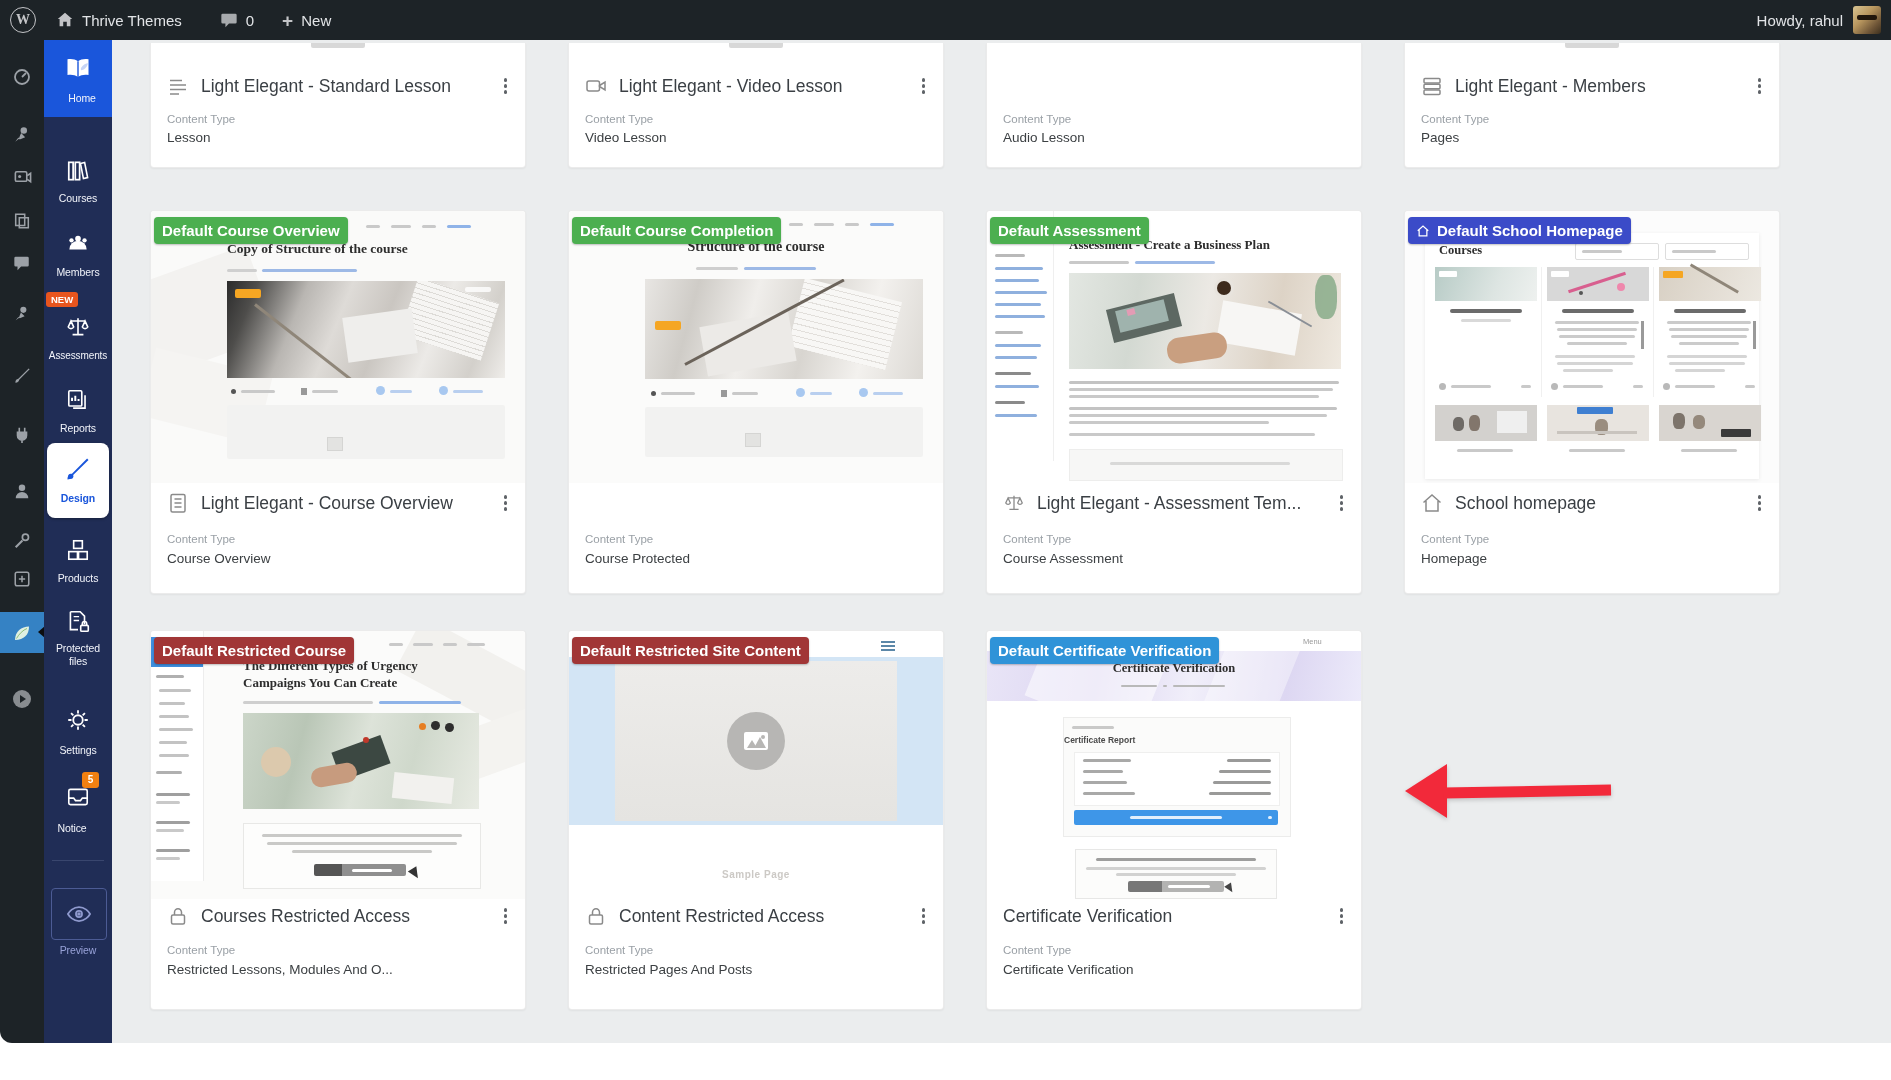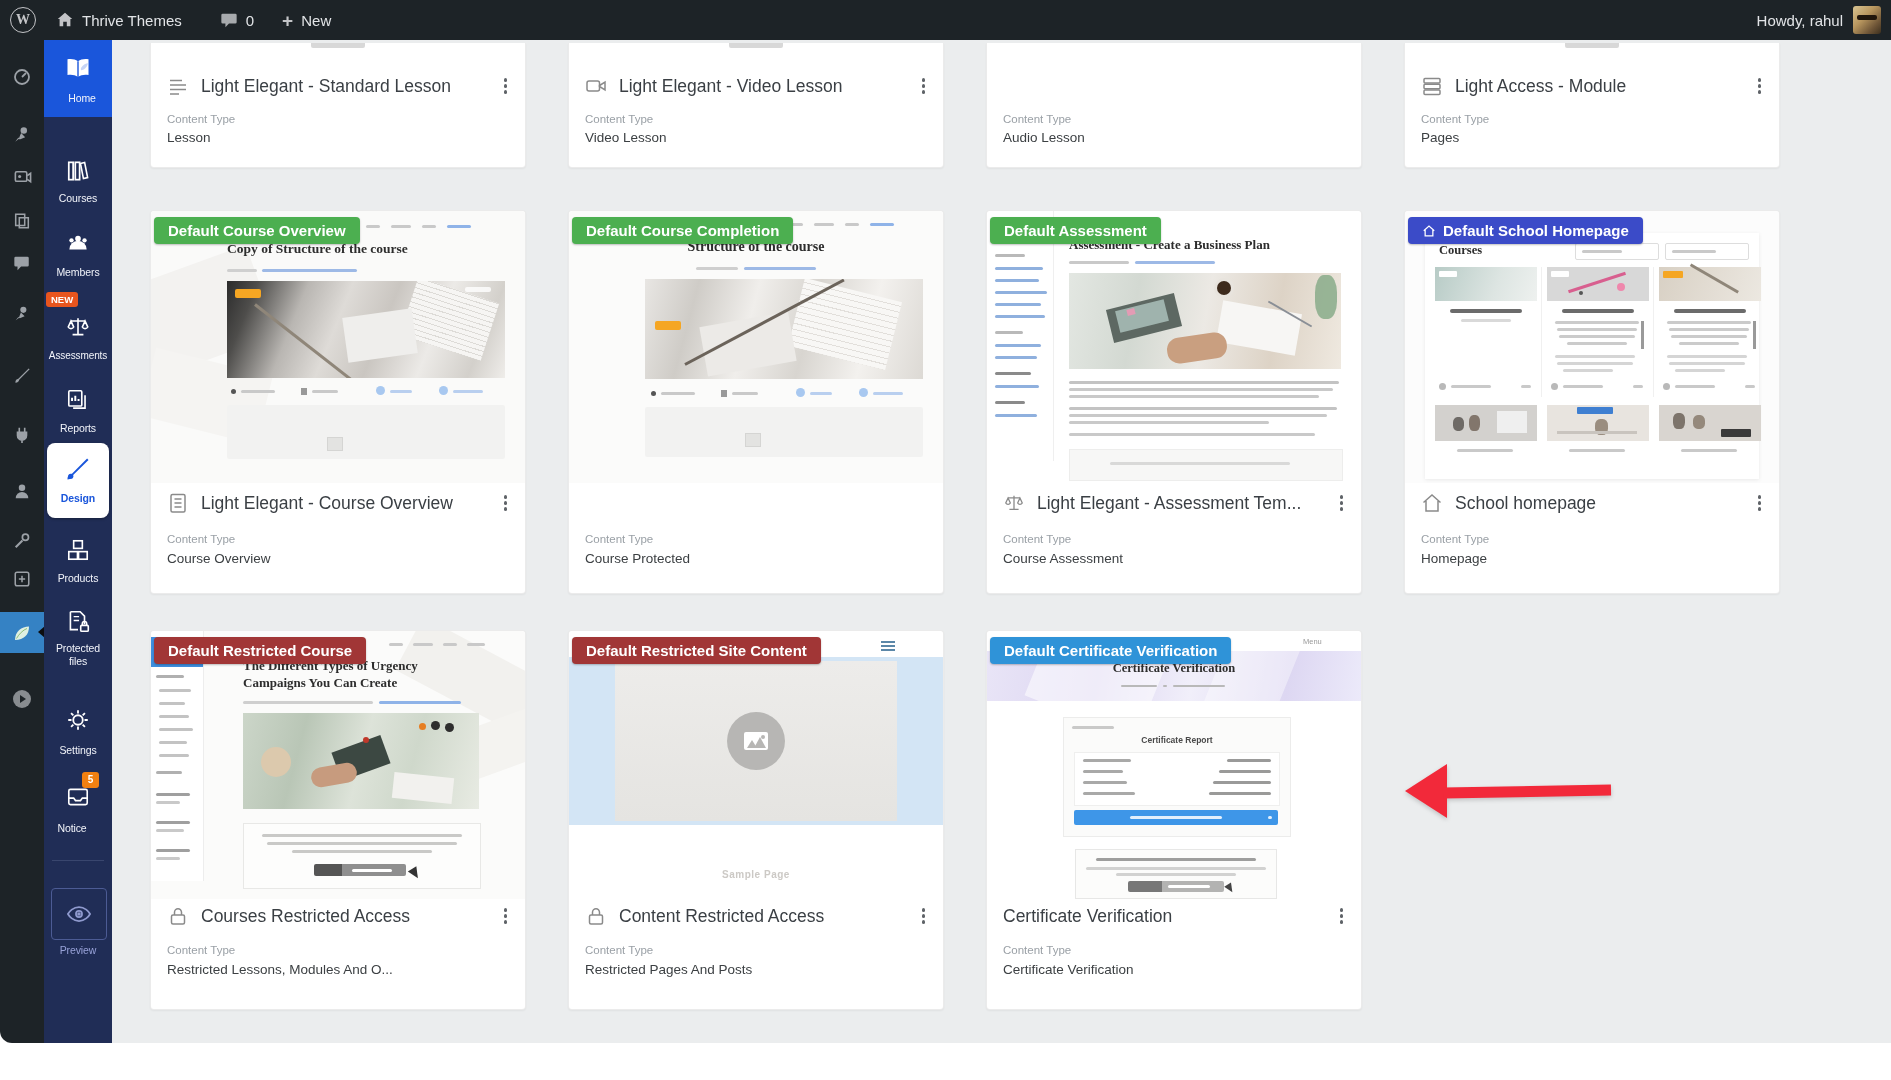--- a/index.html
+++ b/index.html
@@ -26,21 +26,21 @@
   .t-design-box{position:absolute;left:3px;top:403px;width:62px;height:75px;background:#fff;border-radius:8px;box-shadow:0 1px 3px rgba(0,0,0,.3);cursor:pointer;}
   .badge-orange{position:absolute;background:#e8551e;color:#fff;font-weight:700;border-radius:3px;z-index:2;}
   .t-divider{position:absolute;left:8px;top:820px;width:52px;height:1px;background:#39466e;}
   .t-preview-box{position:absolute;left:7px;top:848px;width:54px;height:50px;border:1px solid #4c5b94;border-radius:4px;display:flex;align-items:center;justify-content:center;cursor:pointer;}
   
   #main{position:absolute;left:112px;top:40px;width:1779px;height:1003px;background:#ebedee;}
   .card{position:absolute;width:374px;background:#fff;border:1px solid rgba(0,0,0,.08);border-radius:4px;box-shadow:0 1px 2px rgba(0,0,0,.05);}
   .card.r1{border-radius:0 0 4px 4px;border-top:none;}
   .thumb{position:absolute;left:0;top:0;right:0;height:272px;overflow:hidden;border-radius:4px 4px 0 0;cursor:pointer;}
   .thumb.r3{height:268px;}
-  .badge{position:absolute;top:6px;left:3px;z-index:5;display:inline-flex;align-items:center;gap:7px;height:27px;padding:0 14px;border-radius:4px;color:#fff;font-size:15px;font-weight:600;box-shadow:0 1px 2px rgba(0,0,0,.25);}
+  .badge{position:absolute;top:6px;left:3px;z-index:5;display:inline-flex;align-items:center;gap:7px;height:27px;padding:0 8px;border-radius:4px;color:#fff;font-size:15px;font-weight:600;box-shadow:0 1px 2px rgba(0,0,0,.25);}
   .bg-green{background:#4caf50;}
   .bg-red{background:#a13636;}
   .bg-indigo{background:#3b4bc8;}
   .bg-sky{background:#2f93d8;}
   .trow{position:absolute;left:16px;right:14px;display:flex;align-items:center;gap:12px;height:26px;}
   .ttitle{font-size:17.5px;color:#3a3f44;white-space:nowrap;overflow:hidden;}
   .kebab{margin-left:auto;display:flex;flex-direction:column;gap:2.5px;padding:4px;cursor:pointer;}
   .kebab i{width:3.5px;height:3.5px;border-radius:50%;background:#5f6368;display:block;}
   .ctlabel{position:absolute;left:16px;font-size:11.5px;color:#9aa0a6;}
   .ctvalue{position:absolute;left:16px;font-size:13.5px;color:#3c4043;}
@@ -312,21 +312,21 @@
   </div>
 
   <div class="card r1" style="left:1404px;top:43px;height:124px">
     <div class="smudge"></div>
     <div class="trow" style="top:30px">
       <svg width="22" height="22" viewBox="0 0 22 22" fill="none" stroke="#8a8a8a" stroke-width="1.5">
           <rect x="3" y="3.5" width="16" height="4.6" rx="1"></rect>
           <rect x="3" y="9.2" width="16" height="4.6" rx="1"></rect>
           <rect x="3" y="14.9" width="16" height="4.6" rx="1"></rect>
         </svg>
-      <div class="ttitle">Light Access - Module</div>
+      <div class="ttitle">Light Elegant - Members</div>
       <div class="kebab">
           <i></i>
           <i></i>
           <i></i>
         </div>
     </div>
     <div class="ctlabel" style="top:70px">Content Type</div>
     <div class="ctvalue" style="top:87px">Pages</div>
   </div>
 
@@ -688,21 +688,21 @@
       <div class="a" style="left:0;top:20px;width:374px;height:50px;overflow:hidden;background:linear-gradient(100deg,#e9e5f7 0%,#dcd5f1 30%,#f1effa 55%,#ddd7f2 80%,#eceafa 100%)">
         <div class="a" style="left:50px;top:-20px;width:120px;height:90px;background:rgba(255,255,255,.55);transform:rotate(22deg)"></div>
         <div class="a" style="left:230px;top:-20px;width:70px;height:90px;background:rgba(255,255,255,.4);transform:rotate(22deg)"></div>
         <div class="serifh" style="left:0;top:10px;width:100%;text-align:center;font-size:12.5px">Certificate Verification</div>
         <div class="d" style="left:134px;top:34px;width:36px;height:2px;background:#b9b9b9"></div>
         <div class="d" style="left:176px;top:34px;width:4px;height:2px;background:#b9b9b9"></div>
         <div class="d" style="left:186px;top:34px;width:52px;height:2px;background:#b9b9b9"></div>
       </div>
       <div class="a" style="left:76px;top:86px;width:226px;height:118px;background:#fbfbfa;border:1px solid #ececeb">
         <div class="d" style="left:8px;top:8px;width:42px;height:2.5px;background:#c9c9c8"></div>
-        <div class="a" style="left:0;top:17px;width:100%;text-align:center;font-size:8.5px;font-weight:700;color:#4a4a4a">Certificate Report</div>
+        <div class="a" style="left:0;top:17px;width:100%;font-size:8.5px;font-weight:700;color:#4a4a4a">Certificate Report</div>
         <div class="a" style="left:10px;top:34px;width:204px;height:52px;background:#fff;border:1px solid #efefee">
           <div class="d" style="left:8px;top:6px;width:48px;height:2.5px;background:#a9a9a8"></div>
             <div class="d" style="right:8px;top:6px;width:44px;height:2.5px;background:#9a9a99"></div>
           <div class="d" style="left:8px;top:17px;width:40px;height:2.5px;background:#a9a9a8"></div>
             <div class="d" style="right:8px;top:17px;width:52px;height:2.5px;background:#9a9a99"></div>
           <div class="d" style="left:8px;top:28px;width:44px;height:2.5px;background:#a9a9a8"></div>
             <div class="d" style="right:8px;top:28px;width:58px;height:2.5px;background:#9a9a99"></div>
           <div class="d" style="left:8px;top:39px;width:52px;height:2.5px;background:#a9a9a8"></div>
             <div class="d" style="right:8px;top:39px;width:62px;height:2.5px;background:#9a9a99"></div>
         </div>

